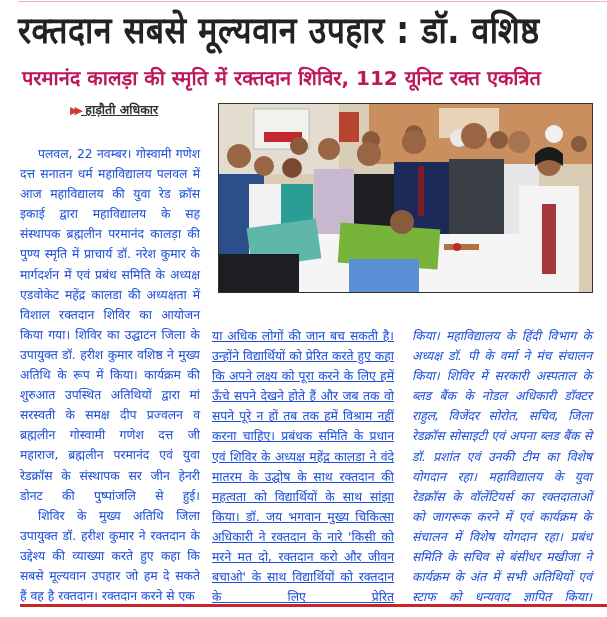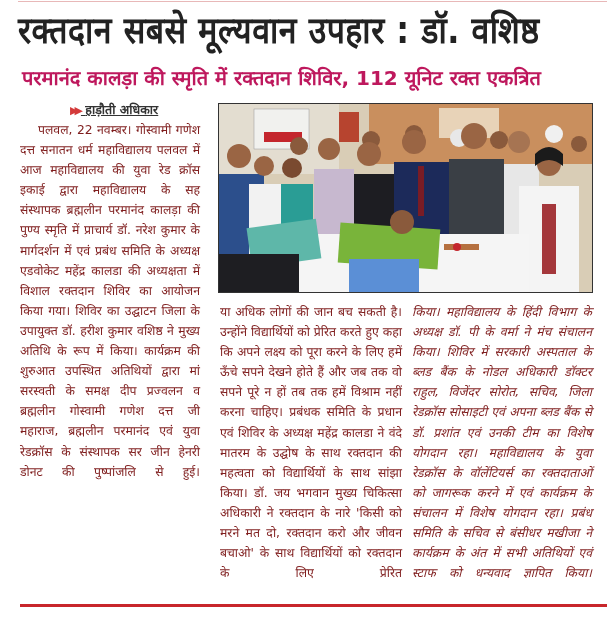--- a/index.html
+++ b/index.html
@@ -2,45 +2,46 @@
 <html><head>
 <meta charset="utf-8">
 <style>
   html,body{margin:0;padding:0;background:#fff;}
   body{width:607px;height:617px;position:relative;overflow:hidden;font-family:"DejaVu Sans","Liberation Sans",sans-serif;color:#2a2a2a;}
   .top-rule{position:absolute;left:18px;right:0;top:1px;height:1px;background:#e8b8b8;}
   .headline{position:absolute;left:18px;top:10px;width:589px;font-size:32px;line-height:36px;font-weight:bold;color:#222;letter-spacing:0.5px;white-space:nowrap;transform:scaleY(1.15);transform-origin:top left;}
   .subhead{position:absolute;left:22px;top:66px;width:589px;font-size:20px;line-height:24px;font-weight:bold;color:#be185d;white-space:nowrap;}
   .byline{position:absolute;left:70px;top:101px;font-size:12.5px;font-weight:bold;color:#333;text-decoration:underline;white-space:nowrap;text-align:center;}
   .byline .arrow{color:#d43a3a;font-size:11px;margin-right:2px;text-decoration:none;display:inline-block;letter-spacing:-4px;}
-  .col{position:absolute;font-size:12.3px;line-height:20.1px;color:#7f1d1d;text-align:justify;text-align-last:justify;}
+  .col{position:absolute;font-size:12.3px;line-height:20.1px;color:#1d4ed8;text-align:justify;text-align-last:justify;margin-top:24px;}
   .col p{margin:0;}
   .col .indent{text-indent:18px;}
   .col .last{text-align-last:left;}
   .c1{left:20px;top:120px;width:180px;}
-  .c2{left:220px;top:302px;width:182px;}
+  .c2{left:212px;top:302px;width:182px;text-decoration:underline;}
   .c3{left:412px;top:302px;width:180px;font-style:italic;}
   .photo{position:absolute;left:218px;top:103px;width:373px;height:188px;border:1px solid #333;overflow:hidden;background:#c9b79c;}
   .bottom-rule{position:absolute;left:20px;right:0;top:604px;height:3px;background:#c8262b;}
 </style>
 </head>
 <body>
 
 <div class="top-rule"></div>
 
 <h1 class="headline" style="margin:0;">रक्तदान सबसे मूल्यवान उपहार : डॉ. वशिष्ठ</h1>
 <h2 class="subhead" style="margin:0;">परमानंद कालड़ा की स्मृति में रक्तदान शिविर, 112 यूनिट रक्त एकत्रित</h2>
 
 <div class="byline">
   <span class="arrow">▶▶</span>
   <span>हाड़ौती अधिकार</span>
 </div>
 
 <div class="col c1">
   <p class="indent">पलवल, 22 नवम्बर। गोस्वामी गणेश दत्त सनातन धर्म महाविद्यालय पलवल में आज महाविद्यालय की युवा रेड क्रॉस इकाई द्वारा महाविद्यालय के सह संस्थापक ब्रह्मलीन परमानंद कालड़ा की पुण्य स्मृति में प्राचार्य डॉ. नरेश कुमार के मार्गदर्शन में एवं प्रबंध समिति के अध्यक्ष एडवोकेट महेंद्र कालडा की अध्यक्षता में विशाल रक्तदान शिविर का आयोजन किया गया। शिविर का उद्घाटन जिला के उपायुक्त डॉ. हरीश कुमार वशिष्ठ ने मुख्य अतिथि के रूप में किया। कार्यक्रम की शुरुआत उपस्थित अतिथियों द्वारा मां सरस्वती के समक्ष दीप प्रज्वलन व ब्रह्मलीन गोस्वामी गणेश दत्त जी महाराज, ब्रह्मलीन परमानंद एवं युवा रेडक्रॉस के संस्थापक सर जीन हेनरी डोनट की पुष्पांजलि से हुई।</p>
+  <p class="indent last">शिविर के मुख्य अतिथि जिला उपायुक्त डॉ. हरीश कुमार ने रक्तदान के उद्देश्य की व्याख्या करते हुए कहा कि सबसे मूल्यवान उपहार जो हम दे सकते हैं वह है रक्तदान। रक्तदान करने से एक</p>
 </div>
 
 <div class="photo">
   <svg width="373" height="188" viewBox="0 0 373 188" xmlns="http://www.w3.org/2000/svg">
 
     <rect x="0" y="0" width="373" height="188" fill="#d9cdb6"></rect>
     <rect x="0" y="0" width="120" height="70" fill="#e3ddd0"></rect>
     <rect x="150" y="0" width="223" height="60" fill="#c98f5e"></rect>
 
     <rect x="35" y="5" width="55" height="40" fill="#f1f1ee" stroke="#999" stroke-width="0.5"></rect>

